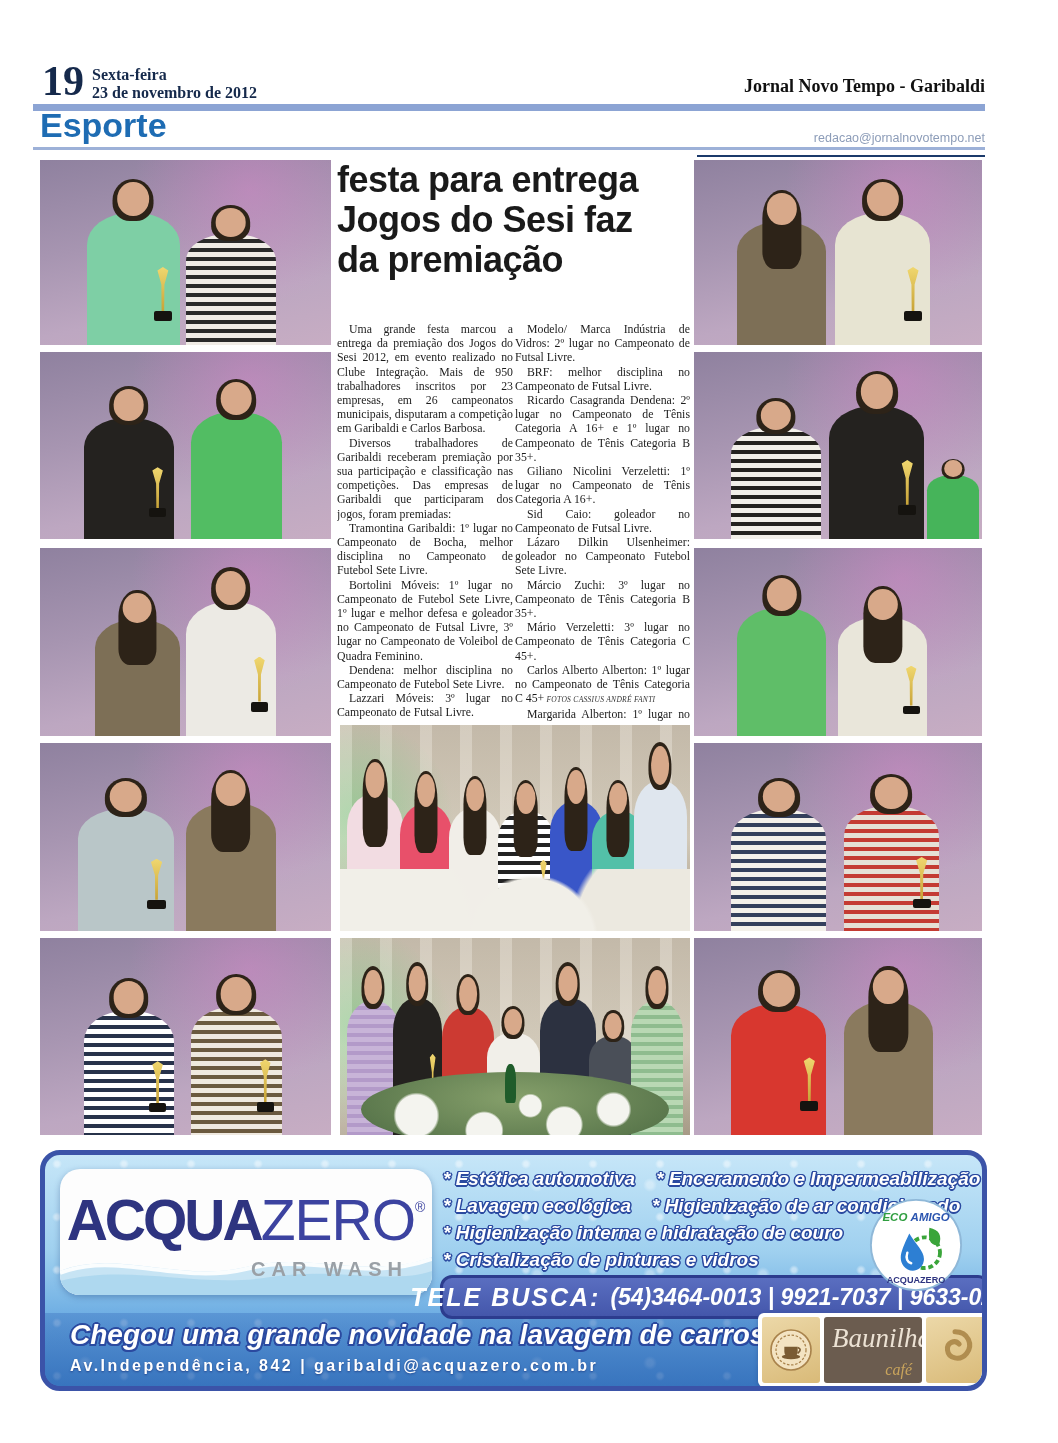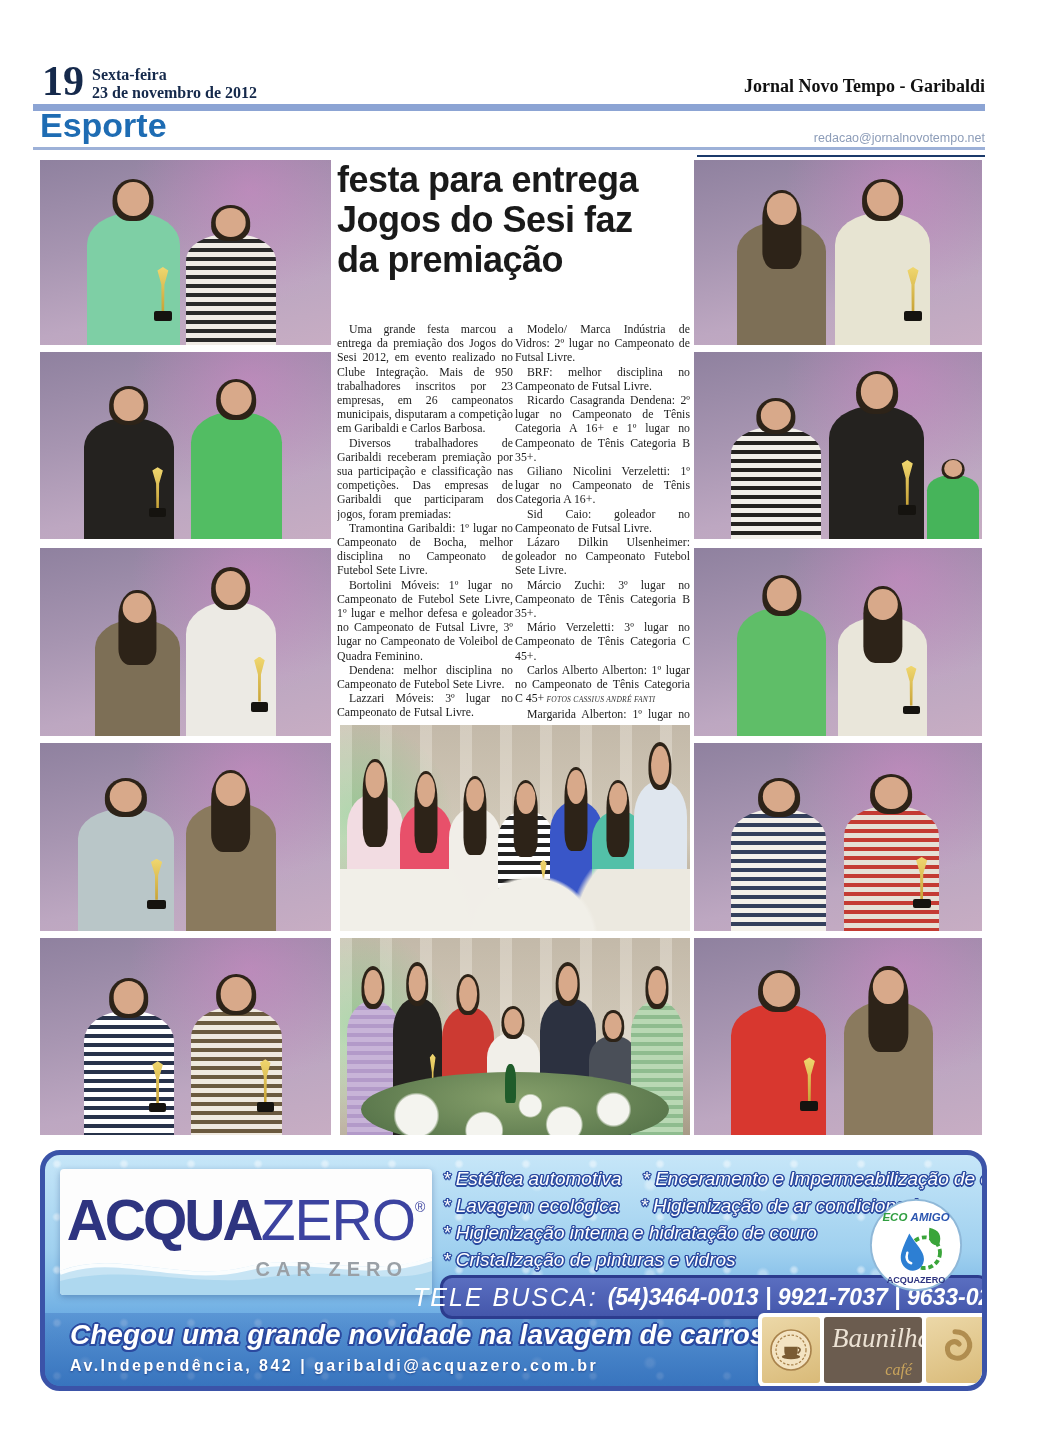--- a/index.html
+++ b/index.html
@@ -73,38 +73,38 @@
   .ad{position:absolute;left:40px;top:1150px;width:947px;height:241px;border-radius:20px;
       border:5px solid #3b53a8;box-sizing:border-box;overflow:hidden;
       background:
         radial-gradient(circle at 12px 9px, rgba(255,255,255,0.45) 2px, rgba(255,255,255,0) 5px),
         radial-gradient(circle at 40px 30px, rgba(255,255,255,0.35) 3px, rgba(255,255,255,0) 7px),
         linear-gradient(180deg,#c6e6f8 0%,#9fd0ef 42%,#6aabe2 72%,#4a8fd4 100%);
       background-size:67px 53px, 113px 89px, 100% 100%;}
   .ad-band{position:absolute;left:0;right:0;top:158px;height:83px;
       background:linear-gradient(180deg, rgba(74,130,200,0.55), rgba(47,104,180,0.75));}
   .logo-box{position:absolute;left:15px;top:14px;width:372px;height:126px;background:#fdfdfd;
-      border-radius:4px;box-shadow:0 2px 6px rgba(30,60,120,0.35);overflow:hidden;}
+      border-radius:20px;box-shadow:0 2px 6px rgba(30,60,120,0.35);overflow:hidden;}
   .logo-line{position:absolute;left:0;right:0;top:18px;text-align:center;white-space:nowrap;}
   .logo-acqua{font-size:57px;font-weight:bold;color:#2e3480;letter-spacing:-3px;}
   .logo-zero{font-size:57px;font-weight:normal;color:#3c43a0;letter-spacing:-1px;}
   .logo-reg{font-size:14px;color:#3c43a0;vertical-align:28px;}
   .logo-wave{position:absolute;left:0;bottom:0;width:100%;height:58px;}
   .logo-carwash{position:absolute;right:24px;bottom:14px;font-size:20px;font-weight:bold;
       letter-spacing:6px;color:#9aa0a6;}
   .svc{position:absolute;left:398px;top:10px;width:545px;}
-  .svc-line{display:flex;gap:21px;font-size:19px;font-weight:normal;font-style:italic;color:#ffffff;
+  .svc-line{display:flex;gap:21px;font-size:19px;font-weight:bold;font-style:italic;color:#ffffff;
       line-height:27px;white-space:nowrap;
       text-shadow:-1.5px 0 #2b4aa0, 1.5px 0 #2b4aa0, 0 -1.5px #2b4aa0, 0 1.5px #2b4aa0,
                   -1px -1px #2b4aa0, 1px 1px #2b4aa0, 1px -1px #2b4aa0, -1px 1px #2b4aa0;}
   .eco{position:absolute;left:823px;top:42px;width:96px;height:96px;z-index:3;}
   .telebusca{position:absolute;left:395px;top:120px;width:550px;height:44px;box-sizing:border-box;
       background:linear-gradient(180deg,#5a6ec0,#4457ab);border:3px solid #2c3c8e;border-radius:12px;
       display:flex;align-items:center;justify-content:center;gap:10px;white-space:nowrap;color:#fff;}
-  .tb-label{font-size:25px;font-weight:normal;font-style:italic;letter-spacing:2px;}
+  .tb-label{font-size:25px;font-weight:bold;font-style:italic;letter-spacing:2px;}
   .tb-nums{font-size:23px;font-weight:bold;font-style:italic;}
   .chegou{position:absolute;left:25px;top:164px;width:690px;text-align:center;
       font-size:28px;font-weight:bold;font-style:italic;color:#ffffff;white-space:nowrap;
       text-shadow:-2px 0 #2b4aa0, 2px 0 #2b4aa0, 0 -2px #2b4aa0, 0 2px #2b4aa0,
                   -1.5px -1.5px #2b4aa0, 1.5px 1.5px #2b4aa0, 1.5px -1.5px #2b4aa0, -1.5px 1.5px #2b4aa0;}
   .address{position:absolute;left:25px;top:202px;width:690px;text-align:left;
       font-size:16px;font-weight:bold;color:#ffffff;letter-spacing:2.5px;white-space:nowrap;
       text-shadow:0 1px 2px rgba(30,60,130,0.8);}
   .baunilha{position:absolute;left:713px;top:158px;width:230px;height:74px;background:#ffffff;
       border-radius:6px;box-shadow:0 1px 4px rgba(30,60,120,0.4);display:flex;gap:4px;
@@ -421,21 +421,21 @@
 
     <div class="logo-box">
       <svg class="logo-wave" viewBox="0 0 372 58" preserveAspectRatio="none">
         <path d="M0,34 C55,12 120,46 186,30 C250,14 305,44 372,20 L372,58 L0,58 Z" fill="#c7e4f4"></path>
         <path d="M0,36 C55,14 120,48 186,32 C250,16 305,46 372,22" fill="none" stroke="#ffffff" stroke-width="4" opacity="0.9"></path>
         <path d="M0,44 C70,26 140,52 210,40 C280,30 330,48 372,34 L372,58 L0,58 Z" fill="#a8d4ee" opacity="0.8"></path>
       </svg>
       <div class="logo-line">
         <span class="logo-acqua">ACQUA</span><span class="logo-zero">ZERO</span><span class="logo-reg">®</span>
       </div>
-      <div class="logo-carwash">CAR ZERO</div>
+      <div class="logo-carwash">CAR WASH</div>
     </div>
 
     <div class="svc" id="svc">
         <div class="svc-line">
           <span>* Estética automotiva</span>
           <span>* Enceramento  e Impermeabilização de estofados</span>
         </div>
         <div class="svc-line">
           <span>* Lavagem ecológica</span>
           <span>* Higienização de ar condicionado</span>

